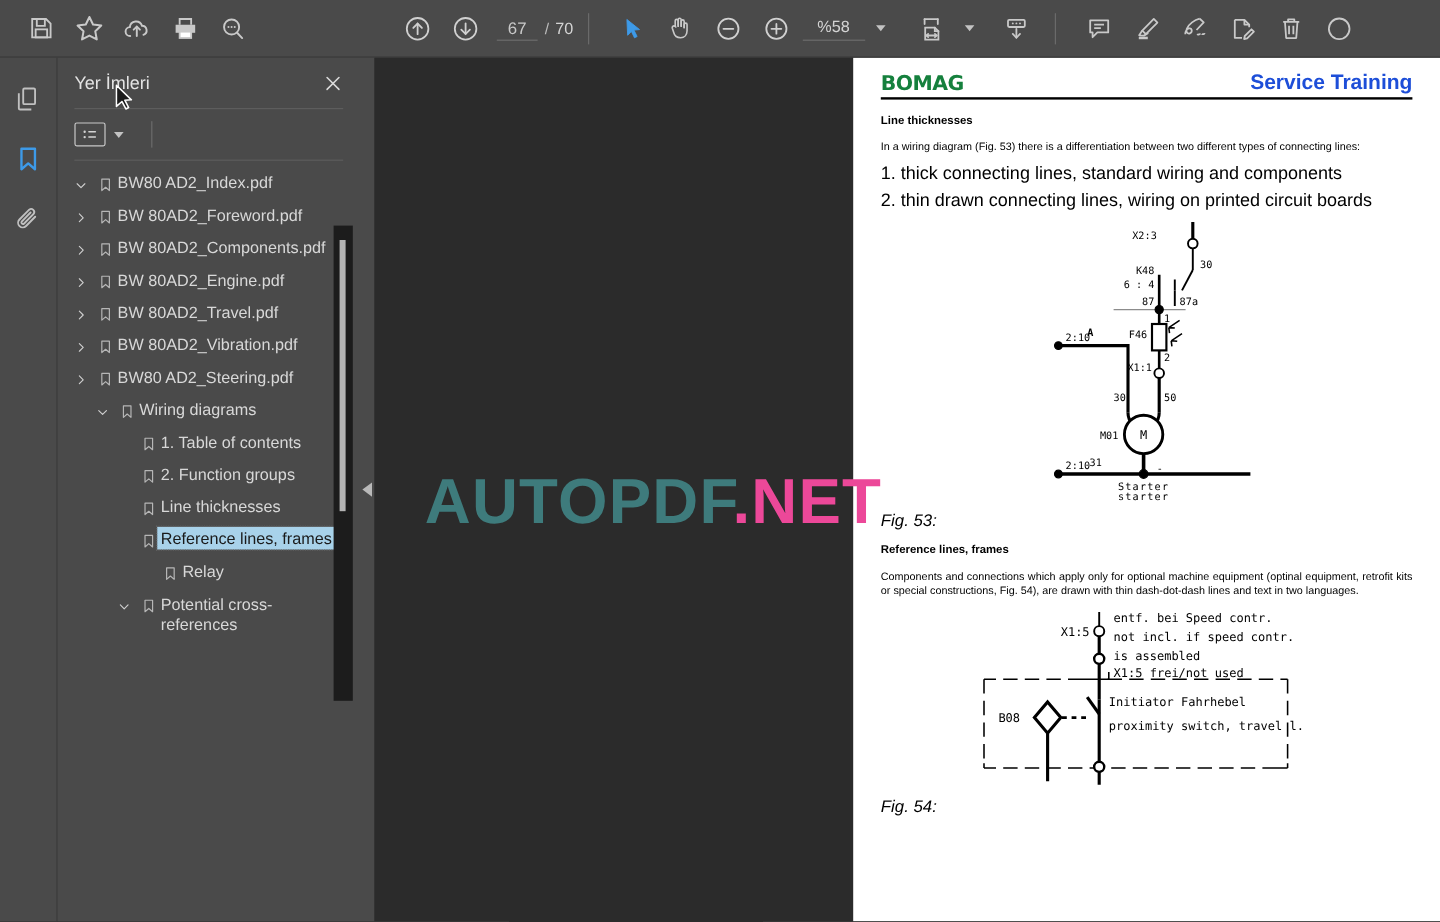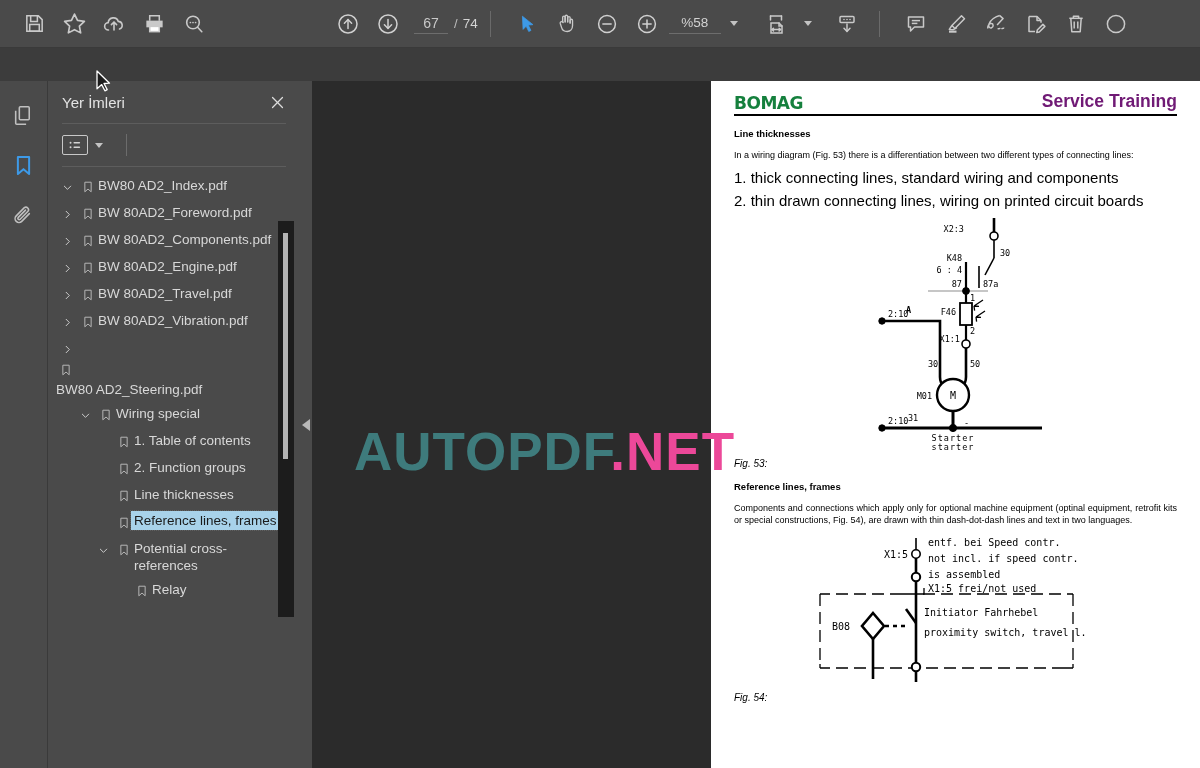--- a/index.html
+++ b/index.html
@@ -2,21 +2,21 @@
 <html><head>
 <meta charset="utf-8">
 <style>
   * { box-sizing: border-box; margin: 0; padding: 0; }
   html, body {
     width: 1200px; height: 768px;
     overflow: hidden;
     background: #3c3c3c;
     font-family: "Liberation Sans", sans-serif;
   }
-  #app { position: relative; width: 1200px; height: 768px; display: flex; flex-direction: column; gap: 33px; }
+  #app { position: relative; width: 1200px; height: 768px; display: flex; flex-direction: column; }
 
   
   .toolbar {
     height: 48px; min-height: 48px;
     background: #4a4a4a;
     display: flex; align-items: center;
     position: relative;
     border-bottom: 1px solid #3a3a3a;
   }
   .tb-group { display: flex; align-items: center; }
@@ -161,29 +161,29 @@
     position: relative; overflow: hidden;
     padding: 12px 23px 0 23px;
   }
   .doc-head { display: flex; align-items: flex-end; justify-content: space-between; position: relative; }
   .brand {
     font-family: "DejaVu Sans", sans-serif;
     font-weight: bold; font-size: 17px; letter-spacing: -0.5px;
     color: #15803d; line-height: 1;
   }
   .svc {
-    font-weight: bold; font-size: 17.5px; color: #701a75;
+    font-weight: bold; font-size: 17.5px; color: #1d4ed8;
     line-height: 1; padding-bottom: 1px;
   }
   .head-rule { height: 2.5px; background: #000; margin-top: 2px; }
 
   .h-sub { font-size: 9.5px; font-weight: bold; color: #000; margin-top: 12px; }
   .p-txt { font-size: 9px; color: #000; line-height: 12px; margin-top: 10px; text-align: justify; }
   .p-num { font-size: 15px; color: #000; line-height: 12px; margin-top: 11px; }
-  .figcap { font-size: 10px; font-style: italic; color: #000; margin-top: 6px; }
+  .figcap { font-size: 14px; font-style: italic; color: #000; margin-top: 6px; }
   .fig53 { margin-top: 8px; display: flex; justify-content: center; }
   .fig54 { margin-top: 10px; display: flex; justify-content: center; }
 
   
   .cursor { position: absolute; left: 96px; top: 70px; z-index: 50; pointer-events: none; }
 </style>
 </head>
 <body>
 
 <div id="app">
@@ -242,21 +242,21 @@
       <div class="tb-btn">
         <svg width="24" height="24" viewBox="0 0 24 24" fill="none" stroke="#d0d0d0" stroke-width="1.5" stroke-linecap="round">
           <circle cx="12" cy="12" r="9"></circle>
             <path d="M12 7.5v8.7"></path>
             <path d="M8.4 12.7L12 16.4l3.6-3.7"></path>
         </svg>
       </div>
       <div class="pagefield">
         <span class="pagenum">67</span>
         <span class="pagesep">/</span>
-        <span class="pagetotal">74</span>
+        <span class="pagetotal">70</span>
       </div>
     </div>
 
     <div class="tb-sep"></div>
     <div class="tb-spacer-3"></div>
 
     <div class="tb-group">
       <div class="tb-btn">
         <svg width="22" height="22" viewBox="0 0 24 24">
           <path d="M7 3.5l11.5 9.2-5.1.5 2.9 5.8-2.4 1.2-2.8-5.8-3.4 3.5z" fill="#3d9ae8" stroke="#3d9ae8" stroke-width="0.8" stroke-linejoin="round"></path>
@@ -492,21 +492,21 @@
                 <path d="M9 5l7 7-7 7"></path>
               </svg>
             </span>
             <span class="tbm">
               <svg width="14" height="16" viewBox="0 0 24 24" fill="none" stroke="#b6b6b6" stroke-width="1.7" stroke-linejoin="round">
                 <path d="M6.6 3.8h10.8v16.4L12 15.5l-5.4 4.7z"></path>
               </svg>
             </span>
             <span class="tlabel">BW 80AD2_Vibration.pdf</span>
           </div>
-          <div class="tnode" style="padding-left: 8px; flex-direction: column;">
+          <div class="tnode" style="padding-left: 8px;">
             <span class="twist">
               <svg width="11" height="11" viewBox="0 0 24 24" fill="none" stroke="#cfcfcf" stroke-width="2.1" stroke-linecap="round" stroke-linejoin="round">
                 <path d="M9 5l7 7-7 7"></path>
               </svg>
             </span>
             <span class="tbm">
               <svg width="14" height="16" viewBox="0 0 24 24" fill="none" stroke="#b6b6b6" stroke-width="1.7" stroke-linejoin="round">
                 <path d="M6.6 3.8h10.8v16.4L12 15.5l-5.4 4.7z"></path>
               </svg>
             </span>
@@ -516,21 +516,21 @@
             <span class="twist">
               <svg width="11" height="11" viewBox="0 0 24 24" fill="none" stroke="#cfcfcf" stroke-width="2.1" stroke-linecap="round" stroke-linejoin="round">
                 <path d="M5 9l7 7 7-7"></path>
               </svg>
             </span>
             <span class="tbm">
               <svg width="14" height="16" viewBox="0 0 24 24" fill="none" stroke="#b6b6b6" stroke-width="1.7" stroke-linejoin="round">
                 <path d="M6.6 3.8h10.8v16.4L12 15.5l-5.4 4.7z"></path>
               </svg>
             </span>
-            <span class="tlabel">Wiring special</span>
+            <span class="tlabel">Wiring diagrams</span>
           </div>
           <div class="tnode" style="padding-left: 44px;">
             <span class="twist"></span>
             <span class="tbm">
               <svg width="14" height="16" viewBox="0 0 24 24" fill="none" stroke="#b6b6b6" stroke-width="1.7" stroke-linejoin="round">
                 <path d="M6.6 3.8h10.8v16.4L12 15.5l-5.4 4.7z"></path>
               </svg>
             </span>
             <span class="tlabel">1.  Table of contents</span>
           </div>
@@ -554,41 +554,41 @@
           </div>
           <div class="tnode selected" style="padding-left: 44px;">
             <span class="twist"></span>
             <span class="tbm">
               <svg width="14" height="16" viewBox="0 0 24 24" fill="none" stroke="#b6b6b6" stroke-width="1.7" stroke-linejoin="round">
                 <path d="M6.6 3.8h10.8v16.4L12 15.5l-5.4 4.7z"></path>
               </svg>
             </span>
             <span class="tlabel">Reference lines, frames</span>
           </div>
-          <div class="tnode" style="padding-left: 44px;">
-            <span class="twist">
-              <svg width="11" height="11" viewBox="0 0 24 24" fill="none" stroke="#cfcfcf" stroke-width="2.1" stroke-linecap="round" stroke-linejoin="round">
-                <path d="M5 9l7 7 7-7"></path>
-              </svg>
-            </span>
-            <span class="tbm">
-              <svg width="14" height="16" viewBox="0 0 24 24" fill="none" stroke="#b6b6b6" stroke-width="1.7" stroke-linejoin="round">
-                <path d="M6.6 3.8h10.8v16.4L12 15.5l-5.4 4.7z"></path>
-              </svg>
-            </span>
-            <span class="tlabel">Potential cross-references</span>
-          </div>
           <div class="tnode" style="padding-left: 62px;">
             <span class="twist"></span>
             <span class="tbm">
               <svg width="14" height="16" viewBox="0 0 24 24" fill="none" stroke="#b6b6b6" stroke-width="1.7" stroke-linejoin="round">
                 <path d="M6.6 3.8h10.8v16.4L12 15.5l-5.4 4.7z"></path>
               </svg>
             </span>
             <span class="tlabel">Relay</span>
+          </div>
+          <div class="tnode" style="padding-left: 44px;">
+            <span class="twist">
+              <svg width="11" height="11" viewBox="0 0 24 24" fill="none" stroke="#cfcfcf" stroke-width="2.1" stroke-linecap="round" stroke-linejoin="round">
+                <path d="M5 9l7 7 7-7"></path>
+              </svg>
+            </span>
+            <span class="tbm">
+              <svg width="14" height="16" viewBox="0 0 24 24" fill="none" stroke="#b6b6b6" stroke-width="1.7" stroke-linejoin="round">
+                <path d="M6.6 3.8h10.8v16.4L12 15.5l-5.4 4.7z"></path>
+              </svg>
+            </span>
+            <span class="tlabel">Potential cross-references</span>
           </div>
         </div>
 
       <div class="sb-scrollbar">
         <div class="sb-thumb"></div>
       </div>
     </div>
 
     <div class="collapse-handle">
       <span class="chev-left"></span>

